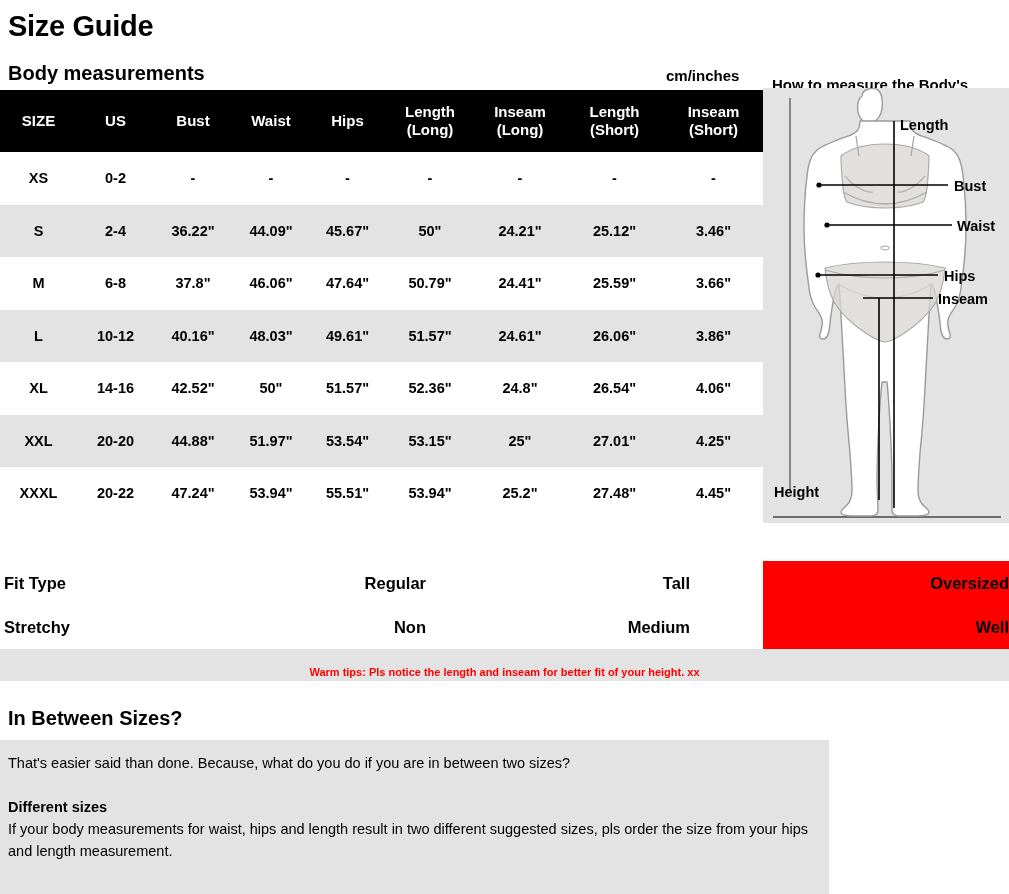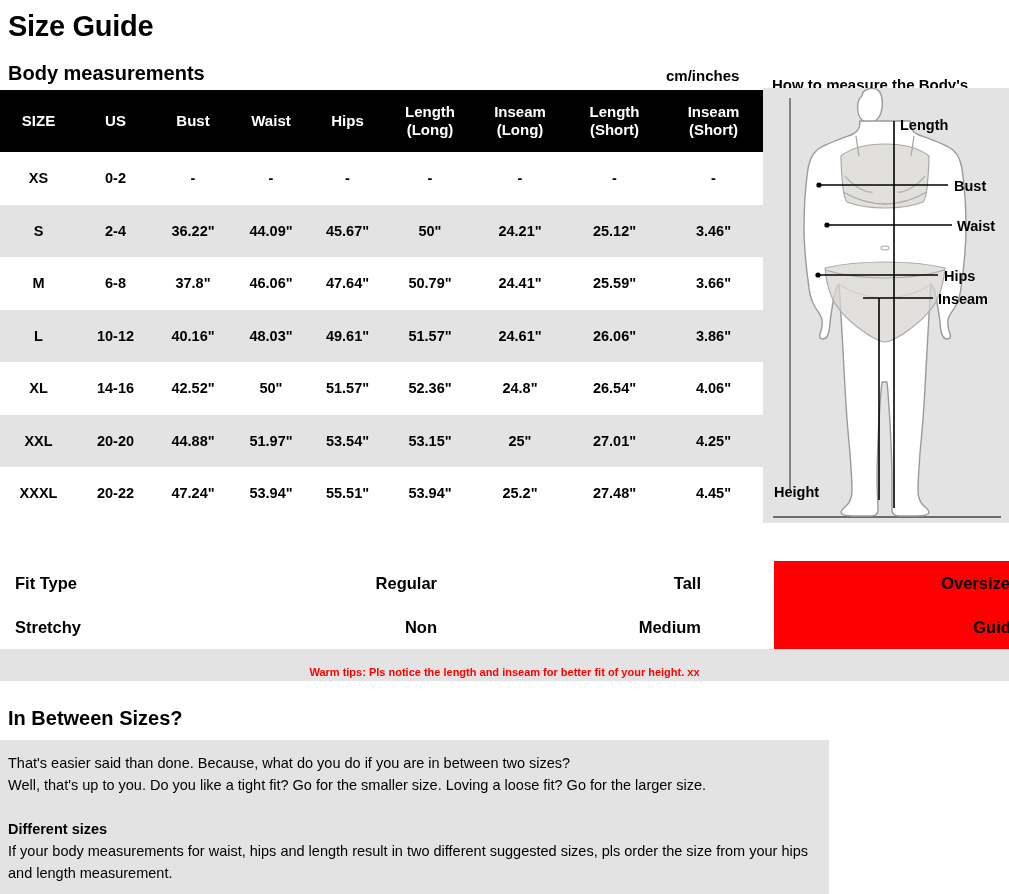--- a/index.html
+++ b/index.html
@@ -99,21 +99,21 @@
   
   .section-title-product {
     position: absolute;
     left: 8px; top: 531px;
     font-size: 20px;
     font-weight: bold;
     color: #000;
   }
   .prod-grid {
     position: absolute;
-    left: 11px; top: 561px;
+    left: 0px; top: 561px;
     width: 828px;
     height: 88px;
   }
   .prod-highlight {
     position: absolute;
     left: 763px; top: 0px;
     width: 246px; height: 88px;
     background: #ff0000;
   }
   .prod-row {
@@ -427,27 +427,26 @@
     <div class="prod-row r1">
       <div class="prod-cell c-label">Fit Type</div>
       <div class="prod-cell c-regular">Regular</div>
       <div class="prod-cell c-tall">Tall</div>
       <div class="prod-cell c-oversized">Oversized</div>
     </div>
     <div class="prod-row r2">
       <div class="prod-cell c-label">Stretchy</div>
       <div class="prod-cell c-regular">Non</div>
       <div class="prod-cell c-tall">Medium</div>
-      <div class="prod-cell c-oversized">Guide</div>
+      <div class="prod-cell c-oversized">Well</div>
     </div>
   </div>
 
   <div class="warm-tips">Warm tips: Pls notice the length and inseam for better fit of your height. xx</div>
 
   <div class="section-title-between">In Between Sizes?</div>
   <div class="between-block">
     <p>That's easier said than done. Because, what do you do if you are in between two sizes?</p>
-    <p>Well, that's up to you. Do you like a tight fit? Go for the smaller size. Loving a loose fit? Go for the larger size.</p>
     <p class="sub-head">Different sizes</p>
     <p>If your body measurements for waist, hips and length result in two different suggested sizes, pls order the size from your hips and length measurement.</p>
   </div>
 
 </div>
 
 </body></html>

